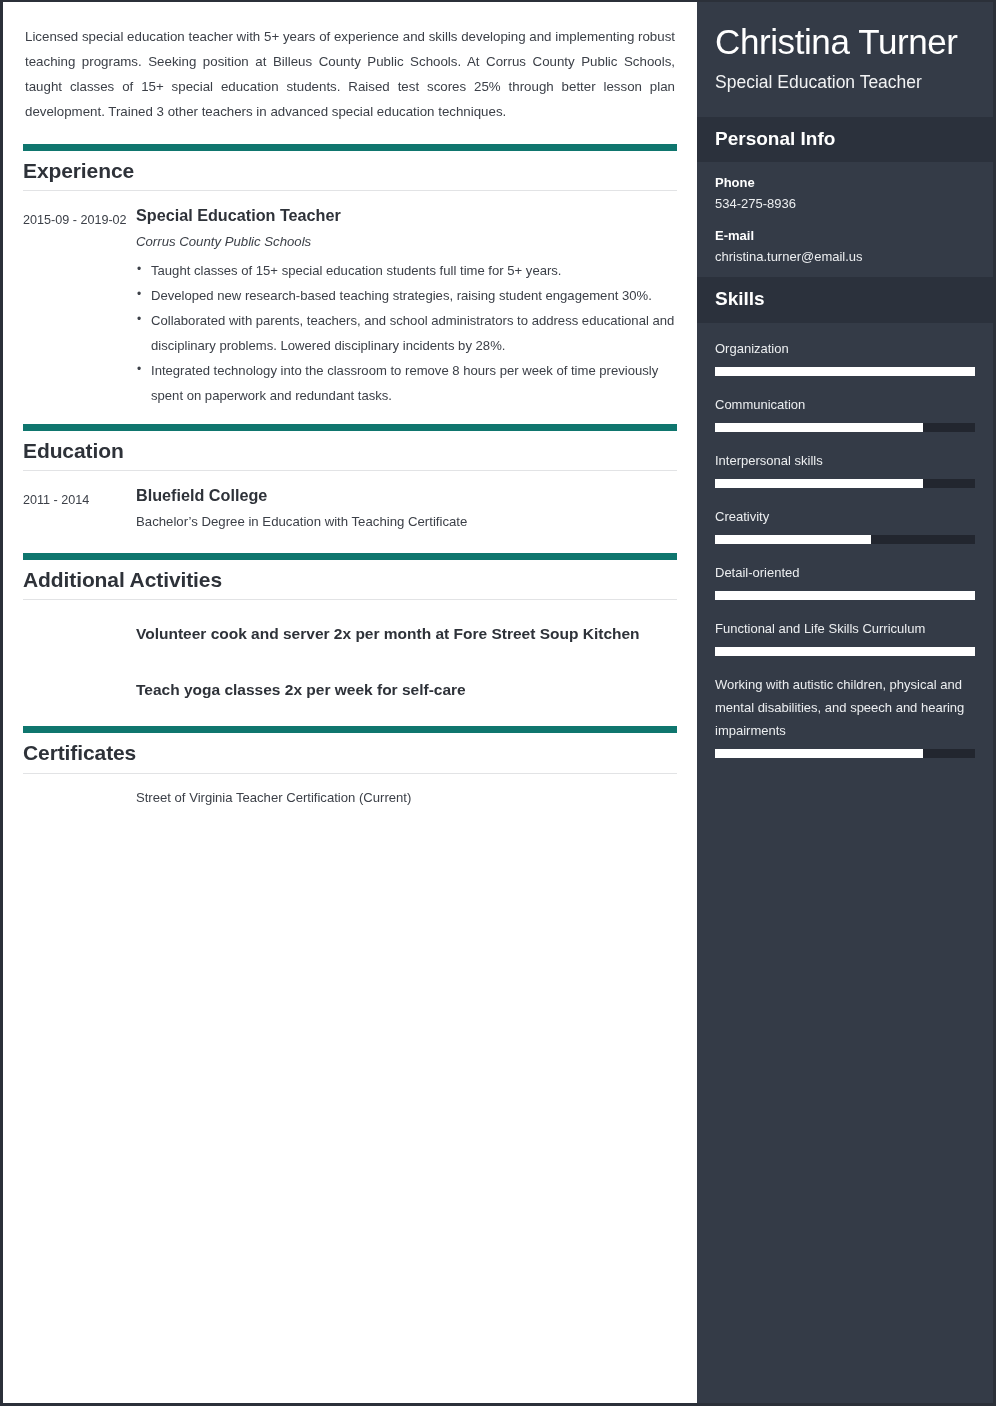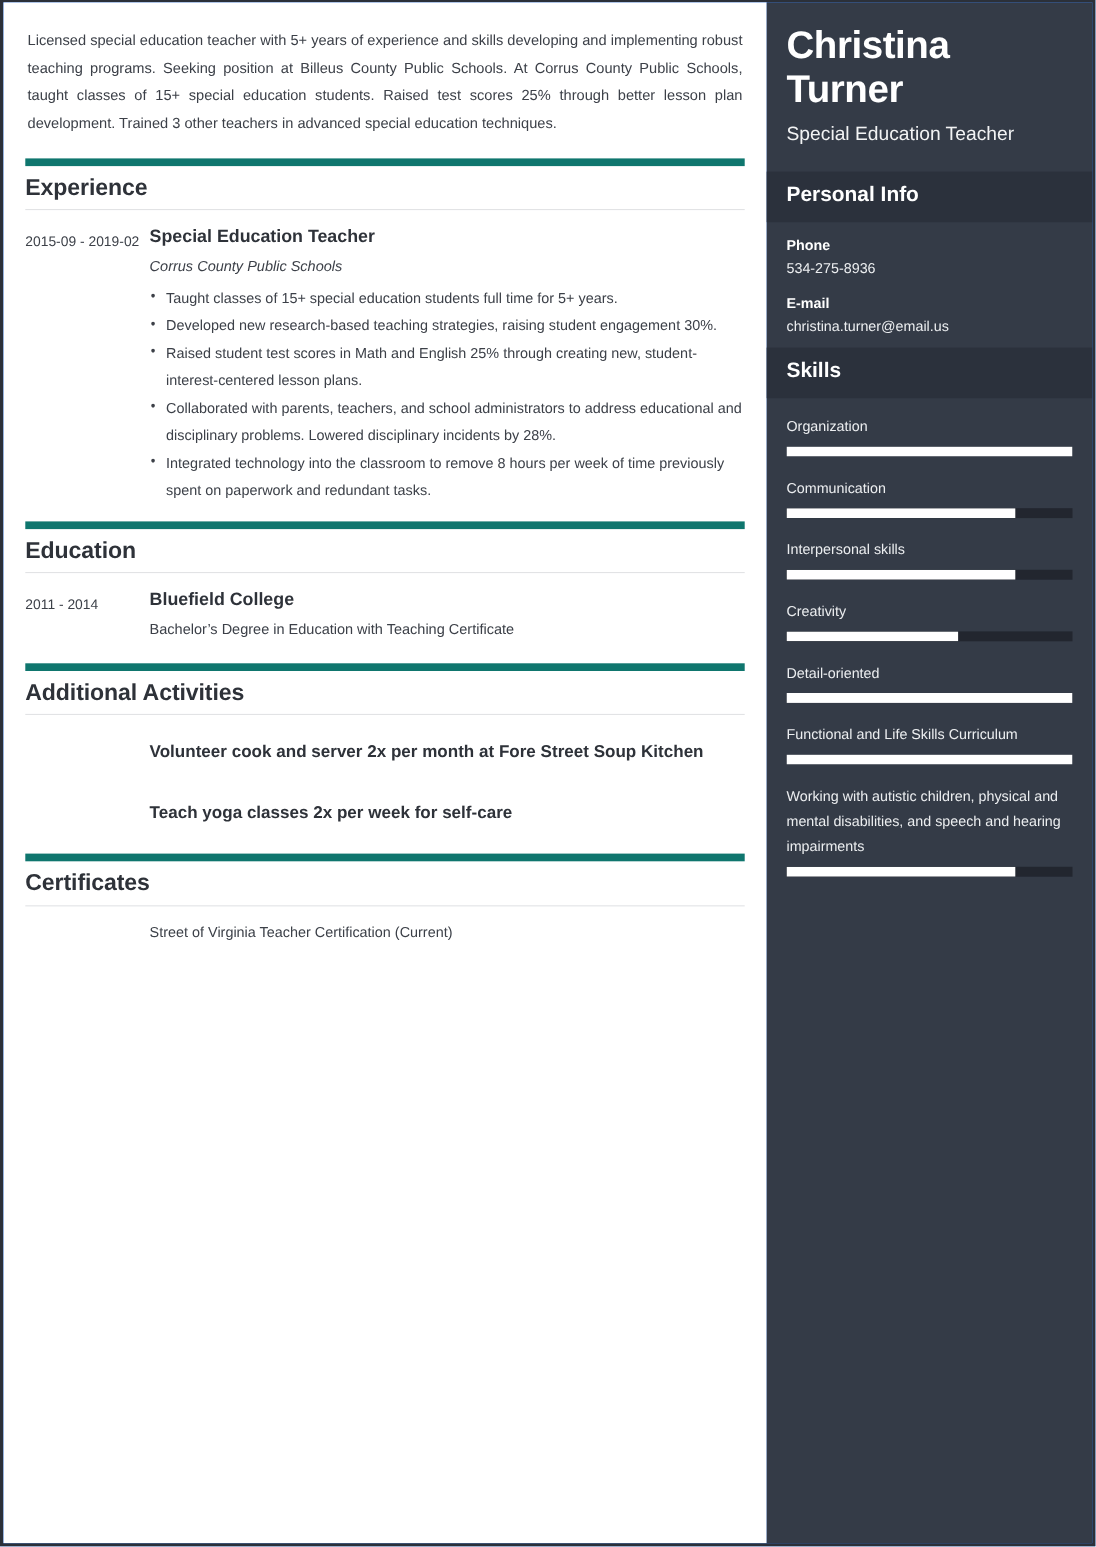--- a/index.html
+++ b/index.html
@@ -14,21 +14,21 @@
   .page {
     position: relative;
     width: 996px;
     height: 1406px;
     display: flex;
     align-items: stretch;
     border-left: 3px solid #2b3039;
     border-right: 3px solid #2b3039;
     border-top: 2px solid #2b3039;
     border-bottom: 3px solid #2b3039;
-    background: #3b82f6;
+    background: #eab308;
     overflow: hidden;
   }
 
   
   .main {
     width: 694px;
     flex: 0 0 694px;
     background: #ffffff;
     padding: 22px 20px 0 20px;
   }
@@ -138,21 +138,21 @@
     width: 296px;
     flex: 0 0 296px;
     background: #343b47;
     color: #ffffff;
     align-self: stretch;
   }
 
   .sb-id { padding: 20px 18px 22px 18px; }
   .sb-name {
     font-size: 35px;
-    font-weight: bold;
+    font-weight: normal;
     line-height: 1.13;
     color: #ffffff;
     letter-spacing: -0.4px;
   }
   .sb-role {
     font-size: 17.5px;
     line-height: 1.5;
     color: #f2f3f4;
     margin-top: 7px;
     font-weight: normal;
@@ -222,21 +222,20 @@
       </div>
 
       <div class="entry">
         <div class="entry-dates">2015-09 - 2019-02</div>
         <div class="entry-body">
           <div class="entry-title">Special Education Teacher</div>
           <div class="entry-sub">Corrus County Public Schools</div>
           <ul class="bullets">
             <li>Taught classes of 15+ special education students full time for 5+ years.</li>
             <li>Developed new research-based teaching strategies, raising student engagement 30%.</li>
-            <li>Raised student test scores in Math and English 25% through creating new, student-interest-centered lesson plans.</li>
             <li>Collaborated with parents, teachers, and school administrators to address educational and disciplinary problems. Lowered disciplinary incidents by 28%.</li>
             <li>Integrated technology into the classroom to remove 8 hours per week of time previously spent on paperwork and redundant tasks.</li>
           </ul>
         </div>
       </div>
     </div>
 
     <div class="section">
       <div class="section-head">
         <h2>Education</h2>

